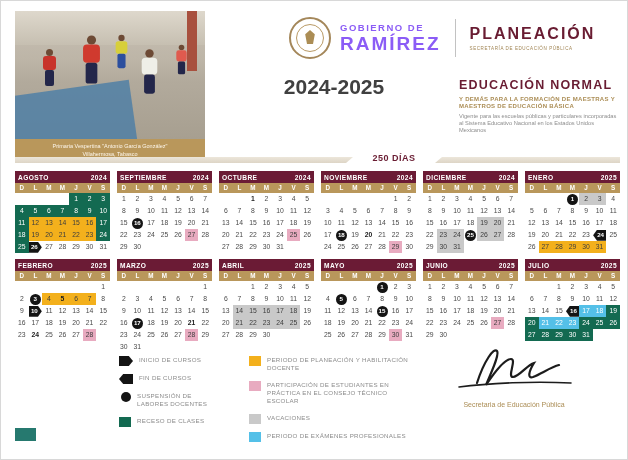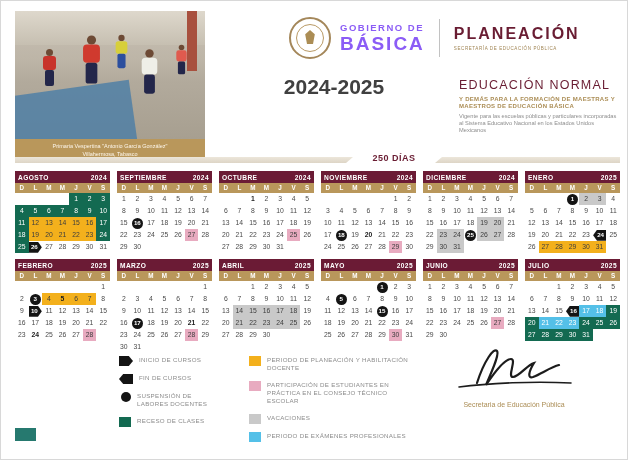--- a/index.html
+++ b/index.html
@@ -31,21 +31,21 @@
   .gob-l2{font-size:19px;font-weight:bold;letter-spacing:2px;margin-top:2px;}
   .logo-divider{width:1px;height:38px;background:#c2c2c2;margin:0 14px;}
   .edu-main{font-size:16px;font-weight:bold;color:#691c32;letter-spacing:2px;}
   .edu-sub{font-size:4.5px;color:#a08453;letter-spacing:.6px;margin-top:3px;}
 
   
   .title-block{position:absolute;left:210px;top:74px;width:246px;text-align:center;line-height:1.05;}
   .title-main{font-size:25px;font-weight:bold;color:#8a1e41;}
   .title-years{font-size:21px;font-weight:bold;color:#404040;margin-top:1px;}
   .sub-block{position:absolute;left:458px;top:77px;width:162px;line-height:1.2;}
-  .sub-heading{font-size:12.5px;font-weight:normal;color:#691c32;letter-spacing:1.2px;}
+  .sub-heading{font-size:12.5px;font-weight:bold;color:#691c32;letter-spacing:1.2px;}
   .sub-gold{font-size:6px;font-weight:bold;color:#ab8d55;letter-spacing:.3px;margin-top:3px;}
   .sub-gray{font-size:5.7px;color:#8d8d8d;margin-top:3px;}
 
   
   .dias{position:absolute;left:14px;top:152px;width:605px;height:14px;}
   .ribbon{position:absolute;top:4px;height:6px;background:linear-gradient(180deg,#ece6da,#ddd5c6);}
   .ribbon.l{left:0;width:338px;clip-path:polygon(0 0,100% 0,calc(100% - 7px) 100%,0 100%);}
   .ribbon.r{left:420px;width:185px;clip-path:polygon(7px 0,100% 0,100% 100%,0 100%);}
   .dias-text{position:absolute;left:338px;top:0;width:82px;text-align:center;
     font-size:9px;font-weight:bold;color:#691c32;letter-spacing:.5px;}
@@ -133,21 +133,21 @@
     <div class="photo-caption">
       <div>Primaria Vespertina "Antonio García González"</div>
       <div>Villahermosa, Tabasco</div>
     </div>
   </div>
 
   <div class="gov">
     <div class="seal"></div>
     <div class="gob-text">
       <div class="gob-l1">GOBIERNO DE</div>
-      <div class="gob-l2">BÁSICA</div>
+      <div class="gob-l2">RAMÍREZ</div>
     </div>
     <div class="logo-divider"></div>
     <div>
       <div class="edu-main">PLANEACIÓN</div>
       <div class="edu-sub">SECRETARÍA DE EDUCACIÓN PÚBLICA</div>
     </div>
   </div>
 
   <div class="title-block">
     <div class="title-years">2024-2025</div>

